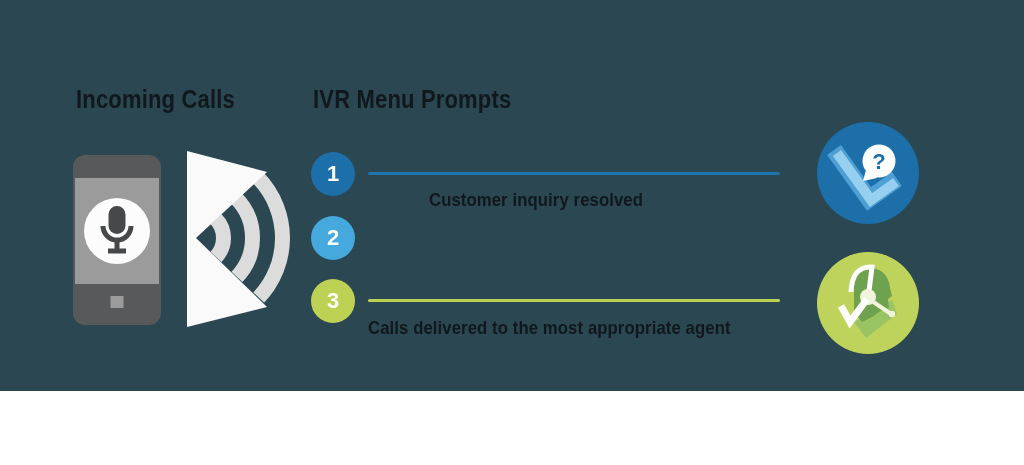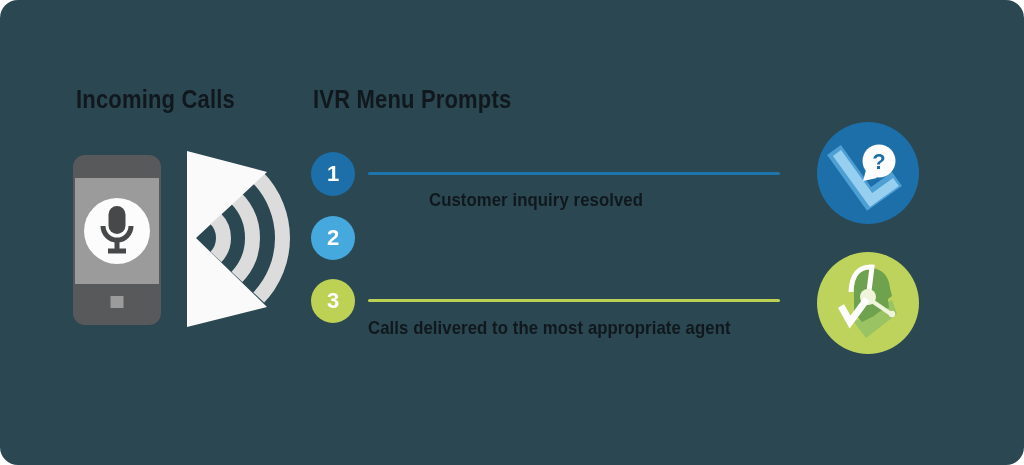--- a/index.html
+++ b/index.html
@@ -1,20 +1,19 @@
 <!DOCTYPE html>
 <html><head>
 <meta charset="utf-8">
 <style>
   * { margin:0; padding:0; box-sizing:border-box; }
   html,body { width:1024px; height:465px; overflow:hidden; }
   #canvas {
-    position:relative; width:1024px; height:465px;
+    position:relative; width:1024px; height:391px;
     font-family:"Liberation Sans", sans-serif;
-    border-radius:18px;
   }
   .heading {
     position:absolute; font-size:25px; font-weight:bold; color:#10181d;
     transform:scaleX(0.88); transform-origin:left center; white-space:nowrap;
     letter-spacing:0.2px;
   }
   #heading-incoming { left:76px; top:85px; }
   #heading-ivr { left:313px; top:85px; }
   .step-circle {
     position:absolute; left:311px; width:44px; height:44px; border-radius:50%;

